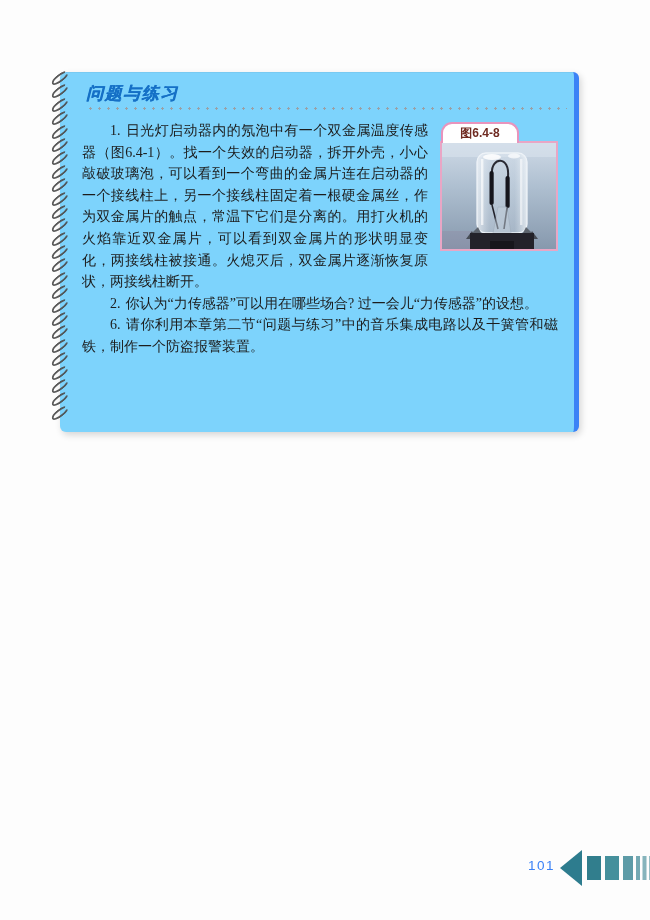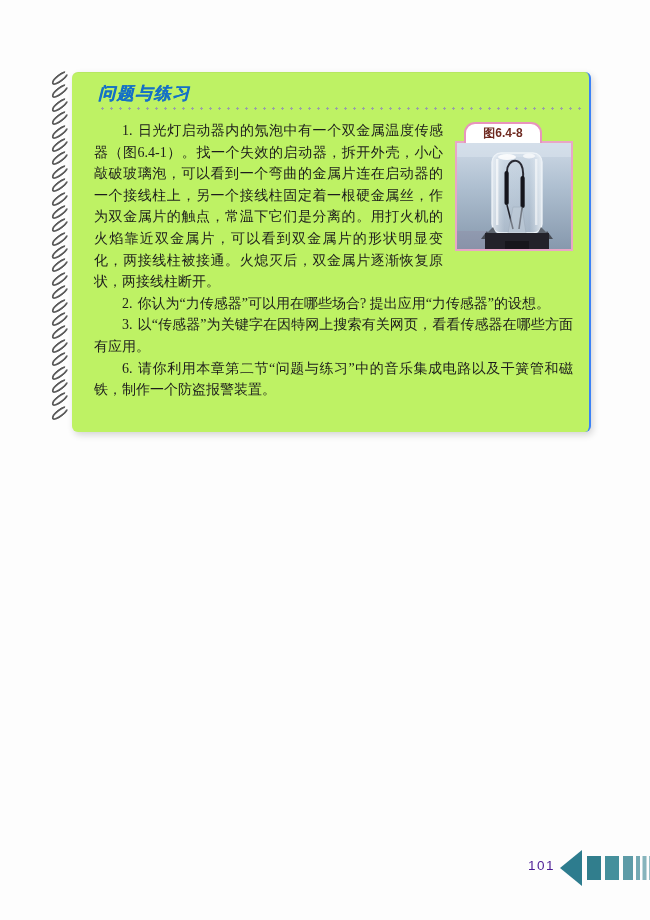--- a/index.html
+++ b/index.html
@@ -7,24 +7,24 @@
   body {
     background:#fdfdfd;
     font-family:"Liberation Serif", serif;
     overflow:hidden;
     position:relative;
   }
   .canvas { position:absolute; inset:0; width:650px; height:920px; }
 
   
   .paper {
-    position:absolute; left:72px; top:72px; width:519px; height:360px;
-    background:#bef264;
+    position:absolute; left:60px; top:72px; width:519px; height:360px;
+    background:#7dd3fc;
     border-radius:6px;
-    border-right:2px solid #3b82f6;
+    border-right:5px solid #3b82f6;
     box-shadow: 2px 3px 7px rgba(0,0,0,0.16), 0 1px 0 rgba(0,0,0,0.04) inset;
   }
 
   
   .spiral {
     position:absolute; left:50px; top:74px; width:34px; height:360px;
     display:flex; flex-direction:column; align-items:flex-start;
     z-index:3;
   }
   .coil {
@@ -66,21 +66,21 @@
 
   
   .figure {
     float:right; width:118px;
     margin:2px 0 6px 12px;
     position:relative;
   }
   .fig-tab {
     position:relative; z-index:2;
     width:78px; height:21px;
-    margin-left:9px; margin-bottom:-2px;
+    margin-left:1px; margin-bottom:-2px;
     background:#ffffff;
     border:2px solid #e894bd;
     border-bottom:none;
     border-radius:11px 11px 0 0;
     text-align:center;
     font-family:"Liberation Sans", sans-serif;
     font-weight:bold; font-size:12px; line-height:19px;
     color:#6f2a21;
     text-indent:0;
   }
@@ -90,21 +90,21 @@
     background:#a9b9cb;
     overflow:hidden;
   }
   .fig-photo svg { display:block; }
 
   
   .page-number {
     position:absolute; left:528px; top:858px;
     font-family:"Liberation Sans", sans-serif;
     font-size:13.5px; letter-spacing:1.5px;
-    color:#4c1d95;
+    color:#3b82f6;
   }
   .footer-arrow {
     position:absolute; left:557px; top:847px; width:93px; height:42px;
   }
 </style>
 </head>
 <body>
 
 <div class="canvas">
 
@@ -189,23 +189,22 @@
 
             <rect x="28" y="90" width="64" height="20" fill="#23222a"></rect>
             <rect x="48" y="98" width="24" height="12" fill="#17161c"></rect>
           </svg>
         </div>
       </div>
 
       <p class="para"><span class="num">1.</span><span>日光灯启动器内的氖泡中有一个双金属温度传感器（图6.4-1）。找一个失效的启动器，拆开外壳，小心敲破玻璃泡，可以看到一个弯曲的金属片连在启动器的一个接线柱上，另一个接线柱固定着一根硬金属丝，作为双金属片的触点，常温下它们是分离的。用打火机的火焰靠近双金属片，可以看到双金属片的形状明显变化，两接线柱被接通。火熄灭后，双金属片逐渐恢复原状，两接线柱断开。</span></p>
 
 
-      <p class="para"><span class="num">2.</span><span>你认为“力传感器”可以用在哪些场合? 提出应用“力传感器”的设想。</span></p>
-
-      <p class="para"><span class="num">3.</span><span>以“传感器”为关键字在因特网上搜索有关网页，看看传感器在哪些方面有应用。</span></p>
+      <p class="para"><span class="num">2.</span><span>你认为“力传感器”可以用在哪些场合? 过一会儿“力传感器”的设想。</span></p>
+
 
 
 
       <p class="para"><span class="num">6.</span><span>请你利用本章第二节“问题与练习”中的音乐集成电路以及干簧管和磁铁，制作一个防盗报警装置。</span></p>
 
     </div>
   </div>
 
   <div class="page-number">101</div>
 

